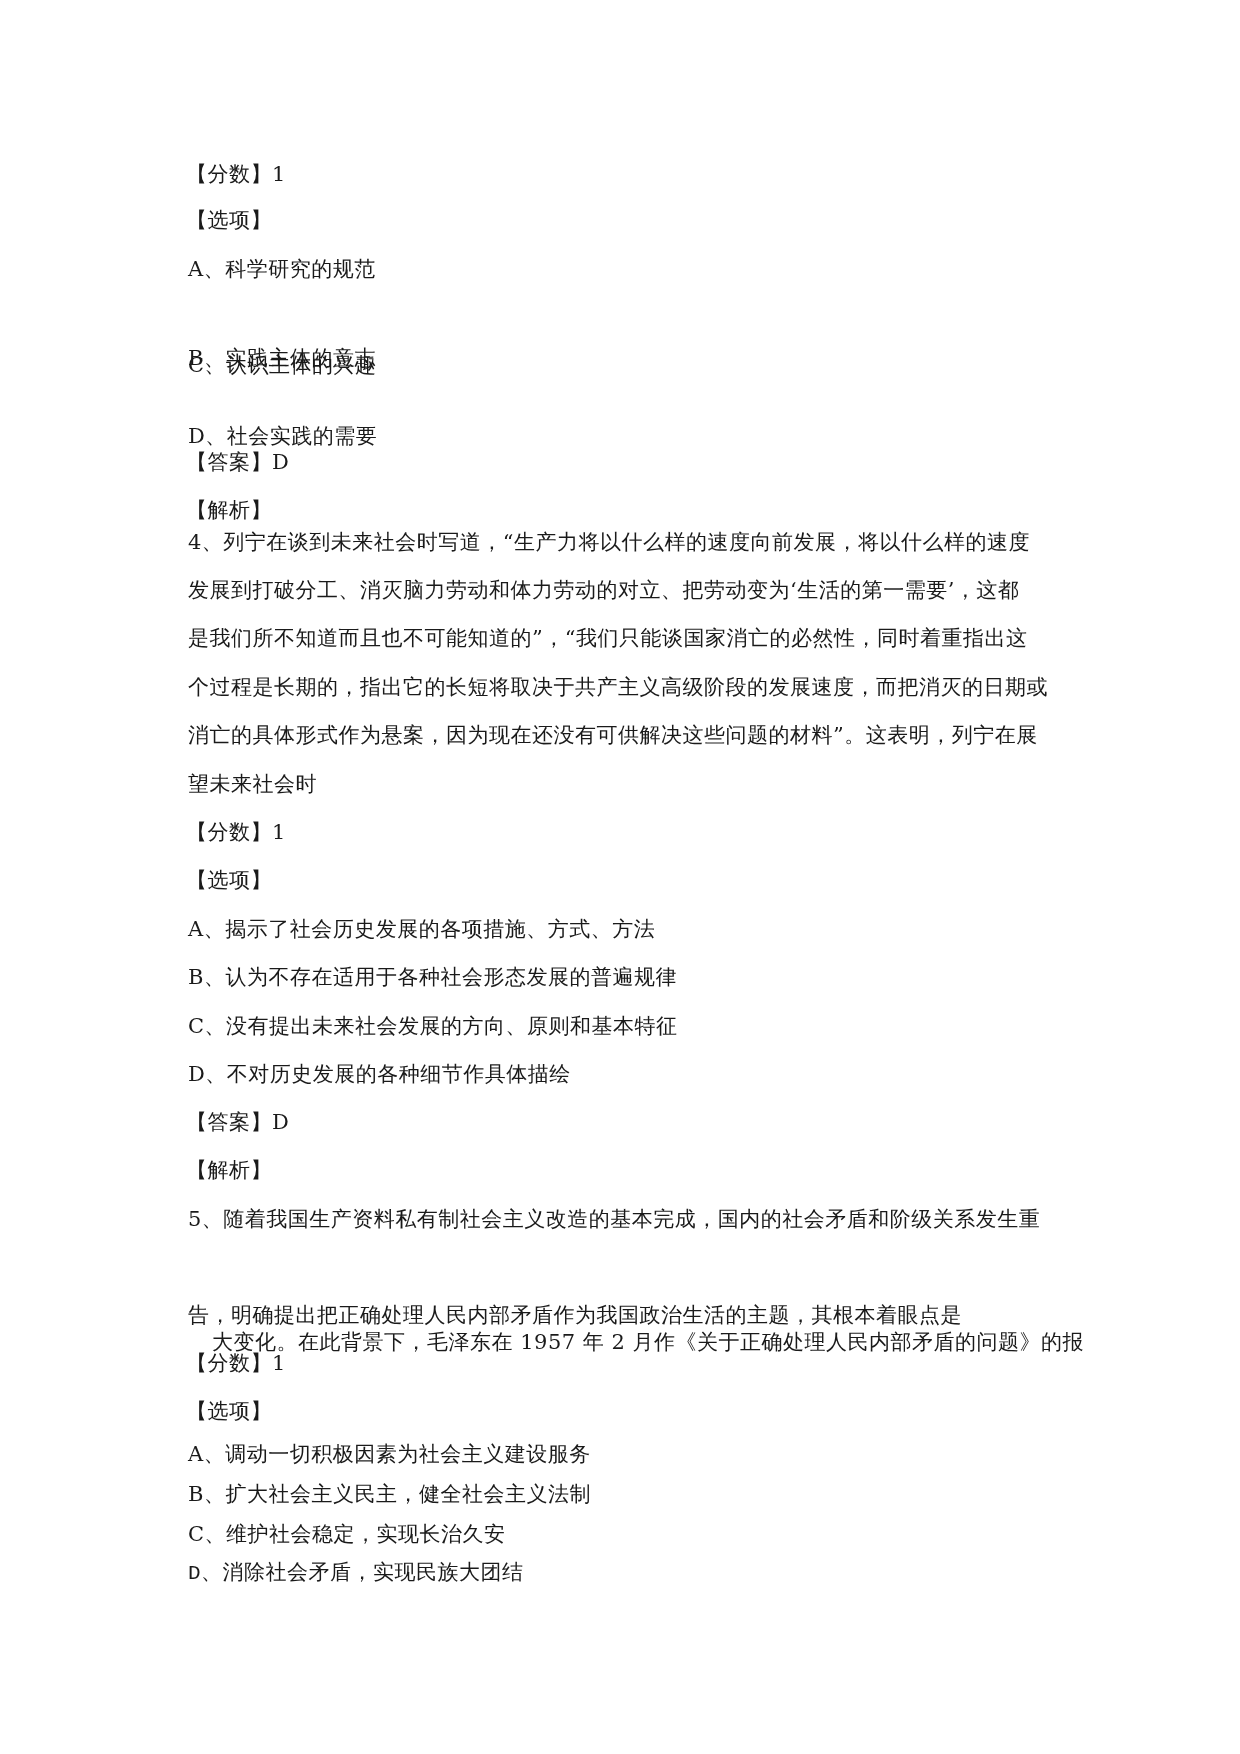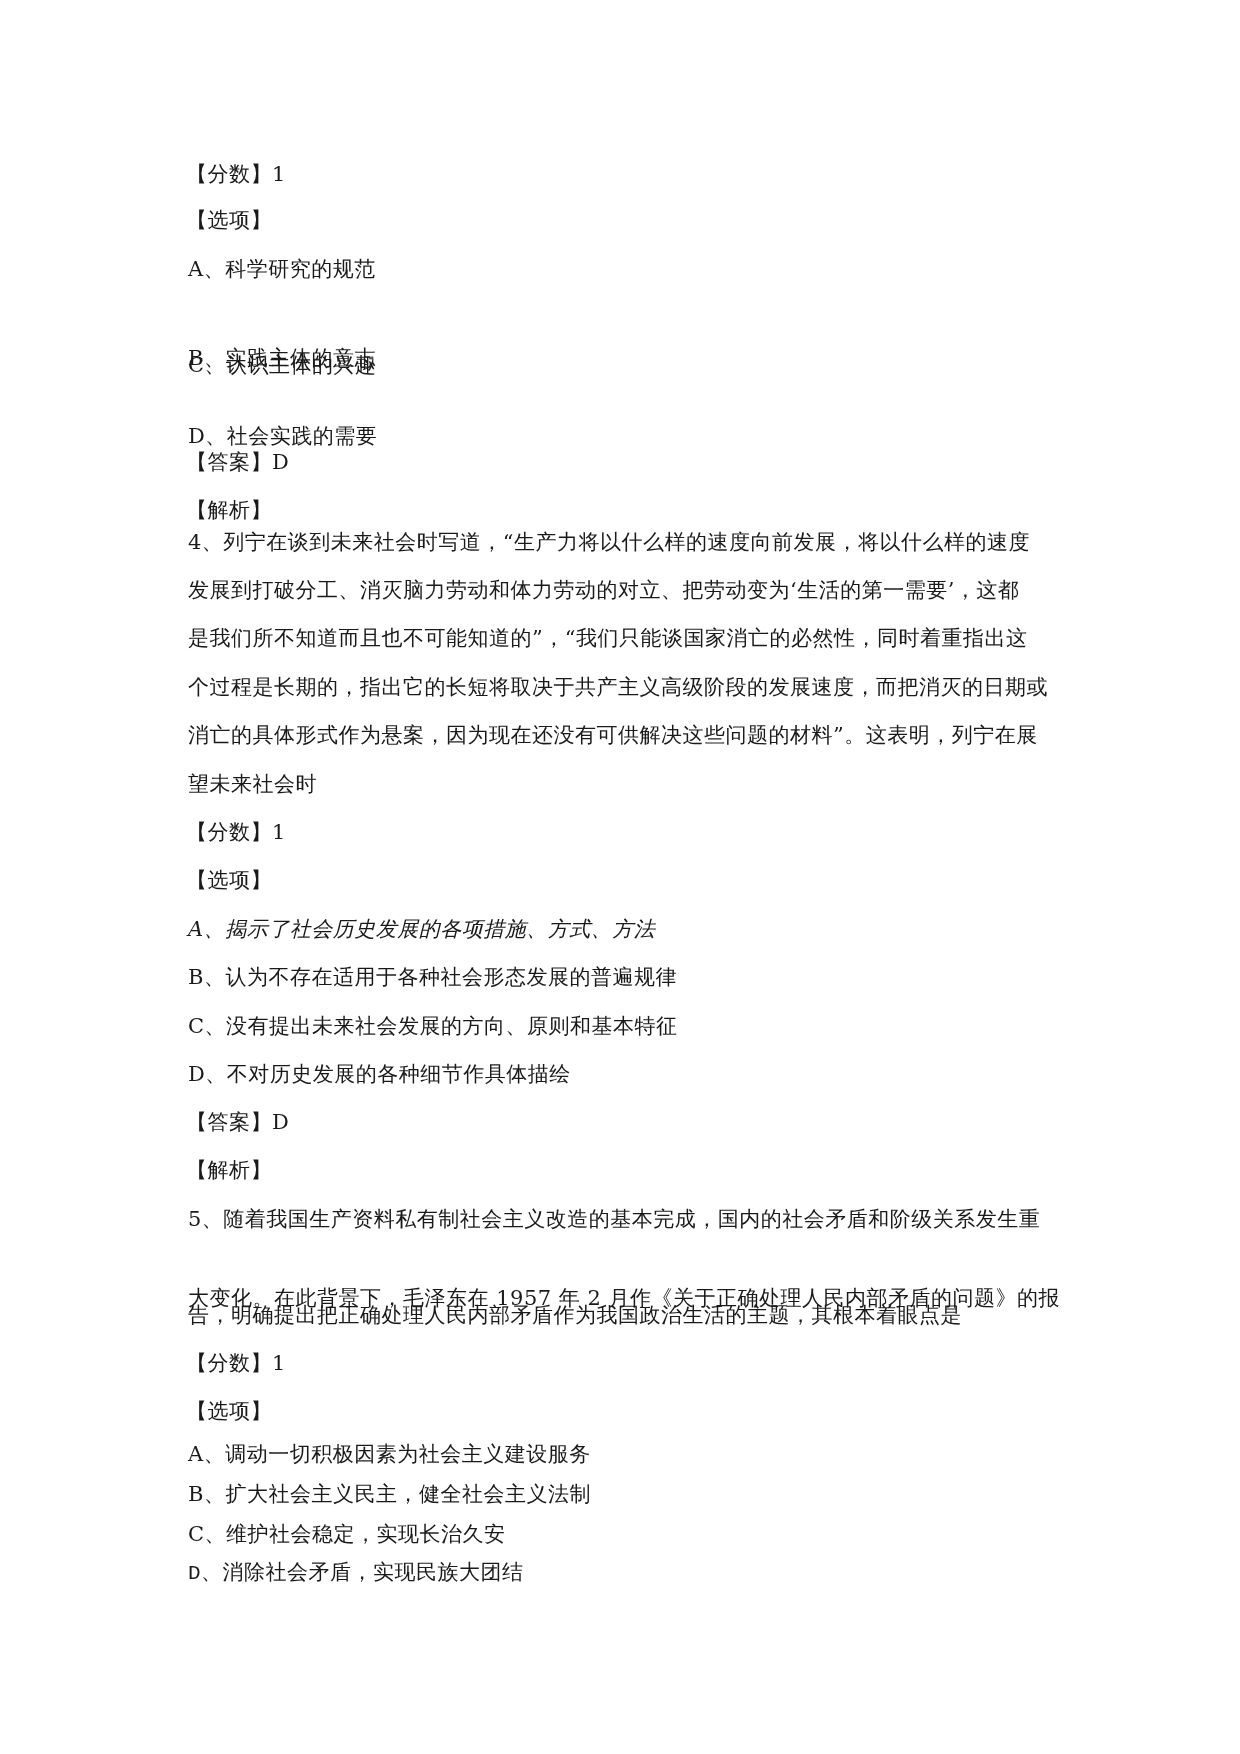--- a/index.html
+++ b/index.html
@@ -52,31 +52,31 @@
 
   <div>
     <div class="line" style="top:528px;">4、列宁在谈到未来社会时写道，“生产力将以什么样的速度向前发展，将以什么样的速度</div>
     <div class="line" style="top:576px;">发展到打破分工、消灭脑力劳动和体力劳动的对立、把劳动变为‘生活的第一需要’，这都</div>
     <div class="line" style="top:624px;">是我们所不知道而且也不可能知道的”，“我们只能谈国家消亡的必然性，同时着重指出这</div>
     <div class="line" style="top:673px;">个过程是长期的，指出它的长短将取决于共产主义高级阶段的发展速度，而把消灭的日期或</div>
     <div class="line" style="top:721px;">消亡的具体形式作为悬案，因为现在还没有可供解决这些问题的材料”。这表明，列宁在展</div>
     <div class="line" style="top:770px;">望未来社会时</div>
     <div class="line tag" style="top:818px;">【分数】1</div>
     <div class="line tag" style="top:866px;">【选项】</div>
-    <div class="line" style="top:915px;font-style:italic;">A、揭示了社会历史发展的各项措施、方式、方法</div>
+    <div class="line" style="top:915px;">A、揭示了社会历史发展的各项措施、方式、方法</div>
     <div class="line" style="top:963px;">B、认为不存在适用于各种社会形态发展的普遍规律</div>
     <div class="line" style="top:1012px;">C、没有提出未来社会发展的方向、原则和基本特征</div>
     <div class="line" style="top:1060px;">D、不对历史发展的各种细节作具体描绘</div>
     <div class="line tag" style="top:1108px;">【答案】D</div>
     <div class="line tag" style="top:1156px;">【解析】</div>
   </div>
 
   <div>
     <div class="line" style="top:1205px;">5、随着我国生产资料私有制社会主义改造的基本完成，国内的社会矛盾和阶级关系发生重</div>
-    <div class="line" style="top:1284px;">大变化。在此背景下，毛泽东在 1957 年 2 月作《关于正确处理人民内部矛盾的问题》的报</div>
+    <div class="line" style="top:1328px;margin-left:24px;">大变化。在此背景下，毛泽东在 1957 年 2 月作《关于正确处理人民内部矛盾的问题》的报</div>
     <div class="line" style="top:1301px;">告，明确提出把正确处理人民内部矛盾作为我国政治生活的主题，其根本着眼点是</div>
     <div class="line tag" style="top:1349px;">【分数】1</div>
     <div class="line tag" style="top:1397px;">【选项】</div>
     <div class="line" style="top:1440px;">A、调动一切积极因素为社会主义建设服务</div>
     <div class="line" style="top:1480px;">B、扩大社会主义民主，健全社会主义法制</div>
     <div class="line" style="top:1520px;">C、维护社会稳定，实现长治久安</div>
     <div class="line" style="top:1560px;font-family:Liberation Mono, monospace;">D、消除社会矛盾，实现民族大团结</div>
   </div>
 
 </div>

